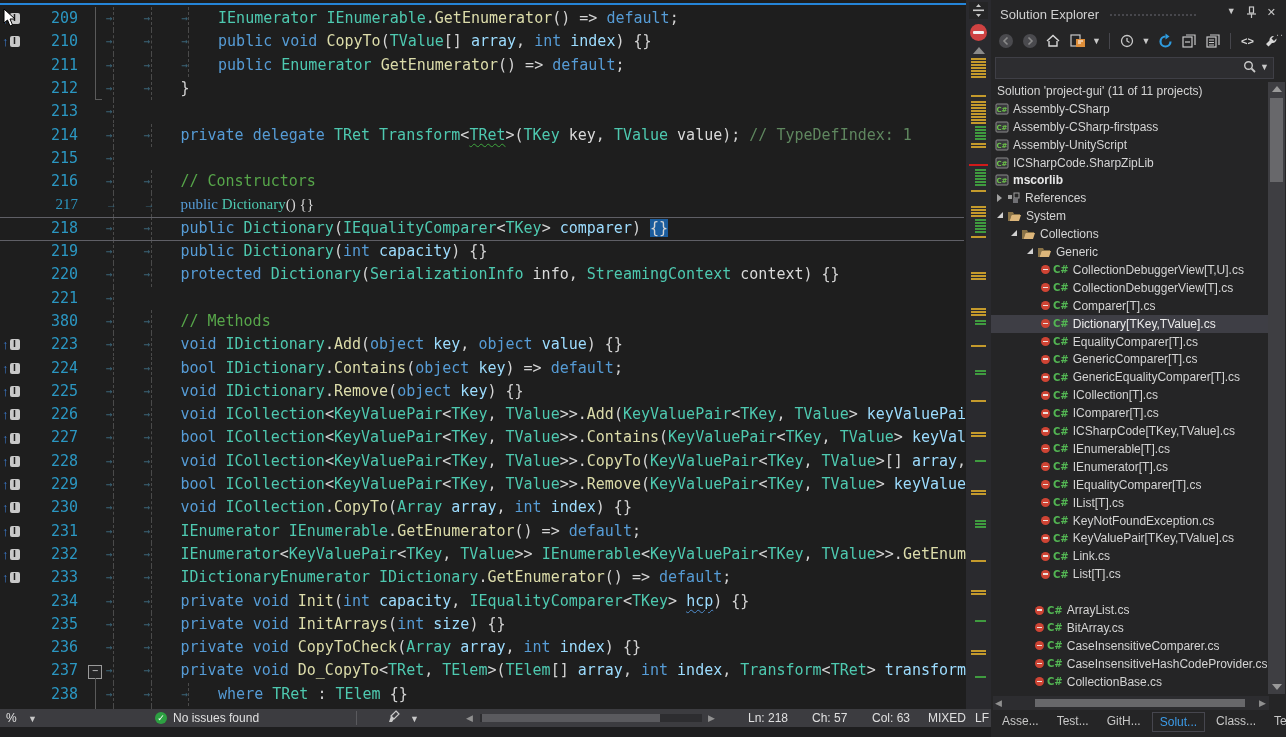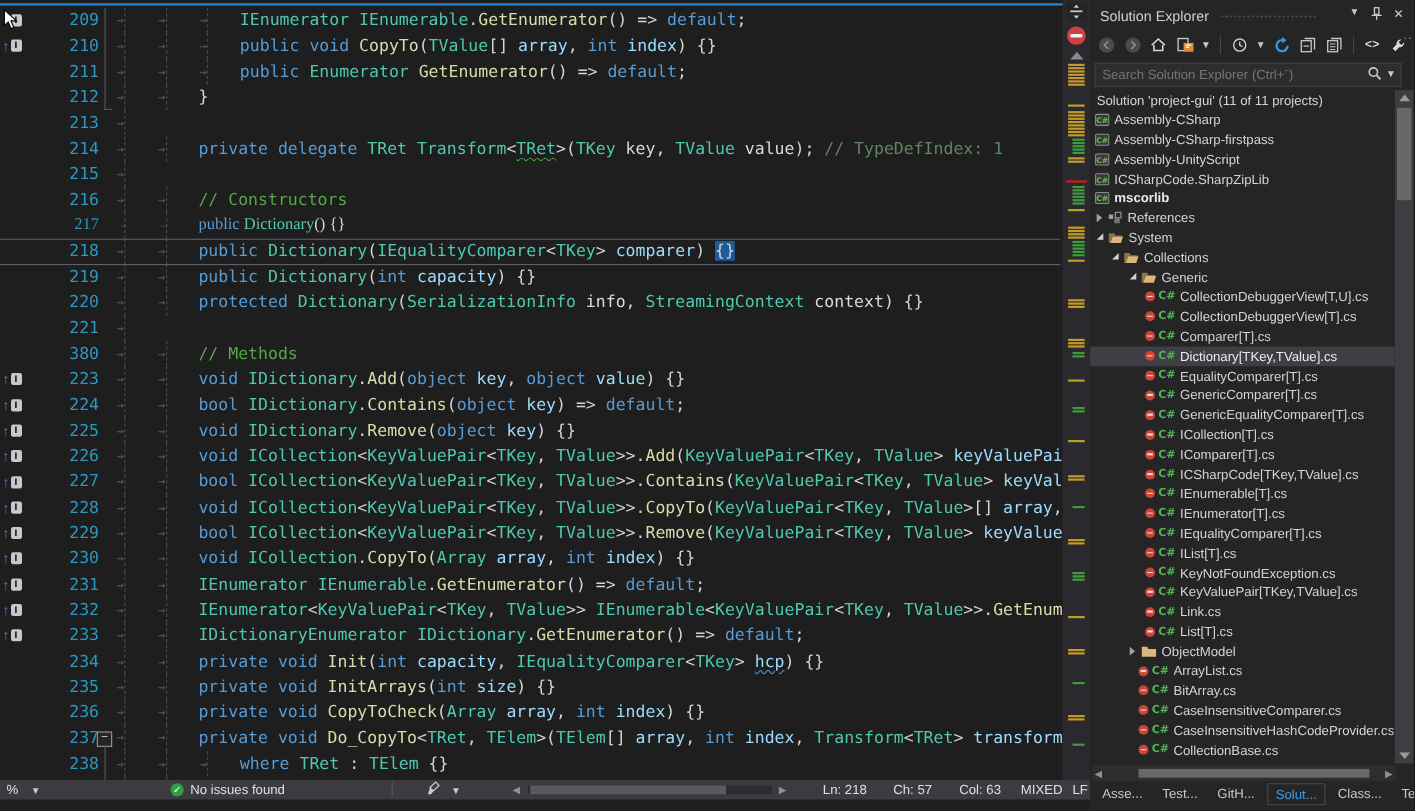--- a/index.html
+++ b/index.html
@@ -4,21 +4,21 @@
 <style>
   html,body{margin:0;padding:0;background:#111;}
   #app{position:relative;width:1286px;height:737px;background:#1e1e1e;overflow:hidden;
        font-family:"Liberation Sans","DejaVu Sans",sans-serif;-webkit-font-smoothing:antialiased;}
   
   #editor{position:absolute;left:0;top:0;width:991px;height:737px;background:#1e1e1e;}
   #top-blue-line{position:absolute;left:0;top:3px;width:991px;height:2px;background:#2585d8;}
   #lines{position:absolute;left:0;top:7px;width:966px;height:722px;overflow:hidden;}
   .line{position:absolute;left:0;width:966px;height:23.3px;line-height:23.3px;white-space:pre;
         font-family:"DejaVu Sans Mono",monospace;font-size:15px;color:#d4d4d4;}
-  .num{position:absolute;left:12px;top:0;width:78px;text-align:right;color:#2b97c2;}
+  .num{position:absolute;left:0;top:0;width:78px;text-align:right;color:#2b97c2;}
   .code{position:absolute;left:105px;top:0;white-space:pre;}
   .ind{display:inline-block;width:37.7px;position:relative;vertical-align:top;height:23.3px;}
   .ind::before{content:"";position:absolute;left:8px;top:0;bottom:0;border-left:1px dashed #4a4a4a;}
   .ind .tab-arrow{position:absolute;left:1px;top:0;font-size:11px;color:#3a6478;line-height:23.3px;}
   .tok-k{color:#569cd6;} .tok-t{color:#4ec9b0;} .tok-m{color:#dcdcaa;} .tok-p{color:#9cdcfe;}
   .tok-w{color:#dadada;} .tok-o{color:#d4d4d4;} .tok-c{color:#57a64a;} .tok-d{color:#5f875f;}
   .tok-sel{background:#1b5c9c;}
   .sq-g{text-decoration:underline wavy #3fa73f 1px;text-underline-offset:3px;}
   .sq-b{text-decoration:underline wavy #4f8fd0 1px;text-underline-offset:3px;}
   #current-line-box{position:absolute;left:0;width:964px;height:22.3px;border-top:1px solid #5f5f66;
@@ -386,21 +386,20 @@
       <span class="tb-ic" style="color:#d8d8d8;font-size:11px;font-weight:bold;">&lt;&gt;</span>
       <span class="tb-ic">
         <svg width="15" height="15" viewBox="0 0 15 15">
             <path d="M10 2 A4 4 0 0 0 5.5 6.5 L2 10 L4.5 12.5 L8 9 A4 4 0 0 0 12.5 4.5 L10 7 L7.5 4.5 Z" fill="#d8d8d8"></path>
           </svg>
       </span>
     </div>
     <div id="se-overflow">..</div>
 
     <div id="se-search">
-      <input type="text" placeholder="Search Solution Explorer (Ctrl+¨)" style="">
       <span class="sicons">
         <span>
           <svg width="13" height="13" viewBox="0 0 13 13">
               <circle cx="5.5" cy="5.5" r="3.8" fill="none" stroke="#c8c8c8" stroke-width="1.4"></circle>
               <line x1="8.5" y1="8.5" x2="12" y2="12" stroke="#c8c8c8" stroke-width="1.8"></line>
             </svg>
         </span>
         <span class="caret-down">▼</span>
       </span>
     </div>
@@ -605,30 +604,20 @@
           <span style="display:inline-block;width:50px;flex:none;"></span>
           <span class="red-dot"></span>
           <span class="cs-ic">C#</span>
           <span class="lbl">Link.cs</span>
         </div>
         <div class="trow" style="top: 483.3px;">
           <span style="display:inline-block;width:50px;flex:none;"></span>
           <span class="red-dot"></span>
           <span class="cs-ic">C#</span>
           <span class="lbl">List[T].cs</span>
-        </div>
-        <div class="trow" style="top: 501.2px;">
-          <span style="display:inline-block;width:36px;flex:none;"></span>
-          <span class="arrow-col" style="flex:none;margin-right:5px;"></span>
-          <span style="flex:none;display:flex;">
-            <svg width="15" height="12" viewBox="0 0 15 12">
-              <path d="M1 2 H6 L7 4 H14 V11 H1 Z" fill="#dcb67a"></path>
-            </svg>
-          </span>
-          <span class="lbl">ObjectModel</span>
         </div>
         <div class="trow" style="top: 519.1px;">
           <span style="display:inline-block;width:44px;flex:none;"></span>
           <span class="red-dot"></span>
           <span class="cs-ic">C#</span>
           <span class="lbl">ArrayList.cs</span>
         </div>
         <div class="trow" style="top: 537px;">
           <span style="display:inline-block;width:44px;flex:none;"></span>
           <span class="red-dot"></span>

